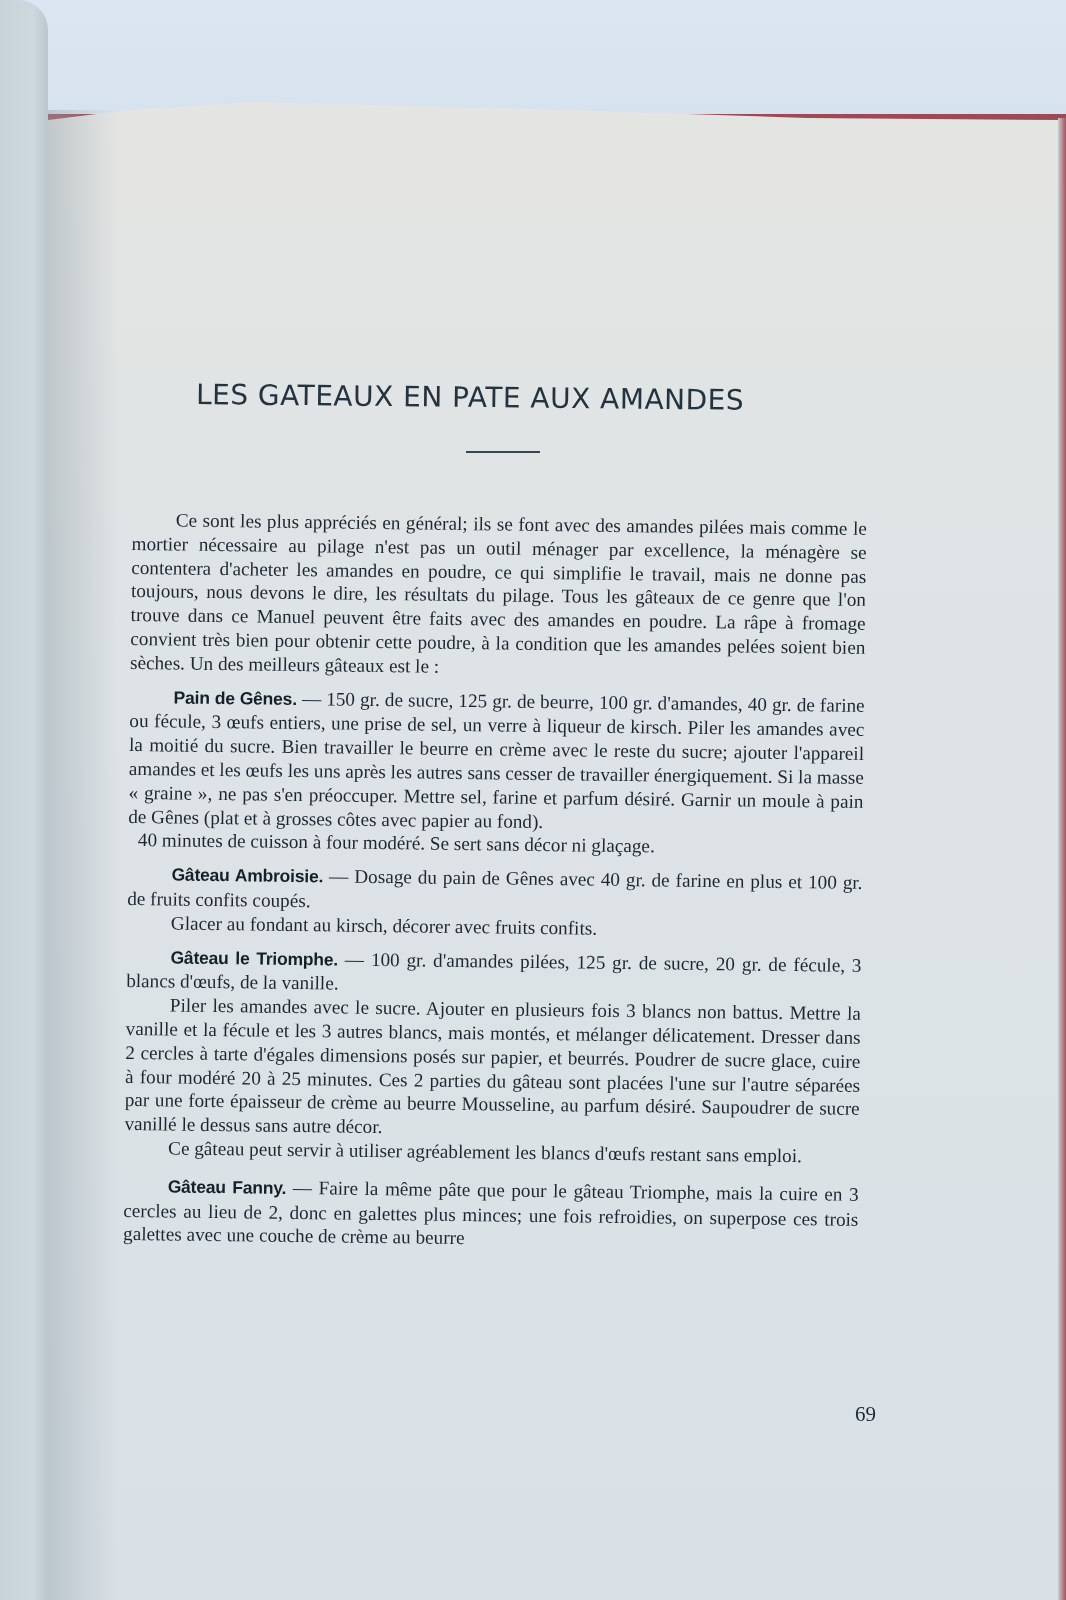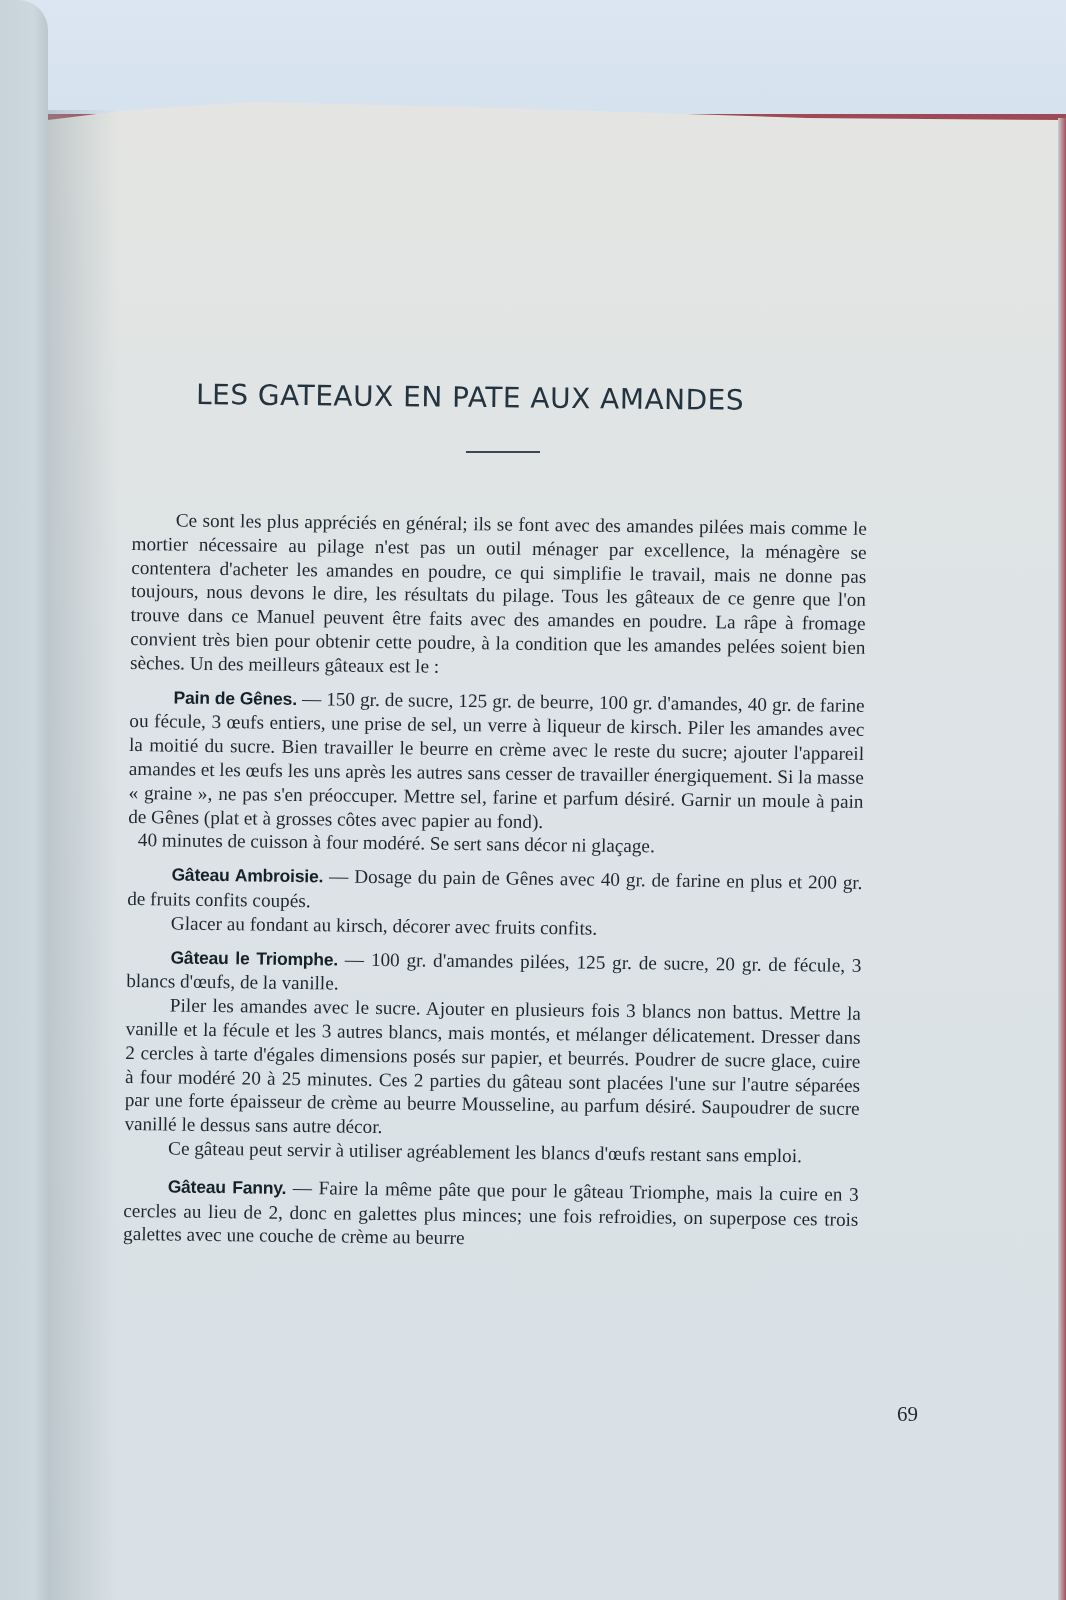--- a/index.html
+++ b/index.html
@@ -51,21 +51,21 @@
   }
   .body-text p { margin: 0; }
   .indent { text-indent: 44px; }
   .gap { margin-top: 10px !important; }
   .gap2 { margin-top: 14px !important; }
   .recipe-name {
     font-family: "Liberation Sans", "DejaVu Sans", sans-serif;
     font-weight: bold; font-size: 17.5px; letter-spacing: -0.2px; color: #15212a;
   }
   .page-number {
-    position: absolute; left: 897px; top: 1402px;
+    position: absolute; left: 855px; top: 1402px;
     font-size: 21px; color: #1d2a34;
   }
 </style>
 </head>
 <body>
 
 <div class="backdrop"></div>
 <div class="cover-edge"></div>
 <div class="left-page-edge"></div>
 <div class="page"></div>
@@ -79,21 +79,21 @@
   <p class="indent">Ce sont les plus appréciés en général; ils se font avec des amandes pilées mais comme le mortier nécessaire au pilage n'est pas un outil ménager par excellence, la ménagère se contentera d'acheter les amandes en poudre, ce qui simplifie le travail, mais ne donne pas toujours, nous devons le dire, les résultats du pilage. Tous les gâteaux de ce genre que l'on trouve dans ce Manuel peuvent être faits avec des amandes en poudre. La râpe à fromage convient très bien pour obtenir cette poudre, à la condition que les amandes pelées soient bien sèches. Un des meilleurs gâteaux est le :</p>
 
   <p class="indent gap">
     <span class="recipe-name">Pain de Gênes.</span>
     <span>— 150 gr. de sucre, 125 gr. de beurre, 100 gr. d'amandes, 40 gr. de farine ou fécule, 3 œufs entiers, une prise de sel, un verre à liqueur de kirsch. Piler les amandes avec la moitié du sucre. Bien travailler le beurre en crème avec le reste du sucre; ajouter l'appareil amandes et les œufs les uns après les autres sans cesser de travailler énergiquement. Si la masse « graine », ne pas s'en préoccuper. Mettre sel, farine et parfum désiré. Garnir un moule à pain de Gênes (plat et à grosses côtes avec papier au fond).</span>
   </p>
   <p class="indent" style="text-indent:10px;">40 minutes de cuisson à four modéré. Se sert sans décor ni glaçage.</p>
 
   <p class="indent gap">
     <span class="recipe-name">Gâteau Ambroisie.</span>
-    <span>— Dosage du pain de Gênes avec 40 gr. de farine en plus et 200 gr. de fruits confits coupés.</span>
+    <span>— Dosage du pain de Gênes avec 40 gr. de farine en plus et 100 gr. de fruits confits coupés.</span>
   </p>
   <p class="indent">Glacer au fondant au kirsch, décorer avec fruits confits.</p>
 
   <p class="indent gap">
     <span class="recipe-name">Gâteau le Triomphe.</span>
     <span>— 100 gr. d'amandes pilées, 125 gr. de sucre, 20 gr. de fécule, 3 blancs d'œufs, de la vanille.</span>
   </p>
   <p class="indent">Piler les amandes avec le sucre. Ajouter en plusieurs fois 3 blancs non battus. Mettre la vanille et la fécule et les 3 autres blancs, mais montés, et mélanger délicatement. Dresser dans 2 cercles à tarte d'égales dimensions posés sur papier, et beurrés. Poudrer de sucre glace, cuire à four modéré 20 à 25 minutes. Ces 2 parties du gâteau sont placées l'une sur l'autre séparées par une forte épaisseur de crème au beurre Mousseline, au parfum désiré. Saupoudrer de sucre vanillé le dessus sans autre décor.</p>
   <p class="indent">Ce gâteau peut servir à utiliser agréablement les blancs d'œufs restant sans emploi.</p>
 

